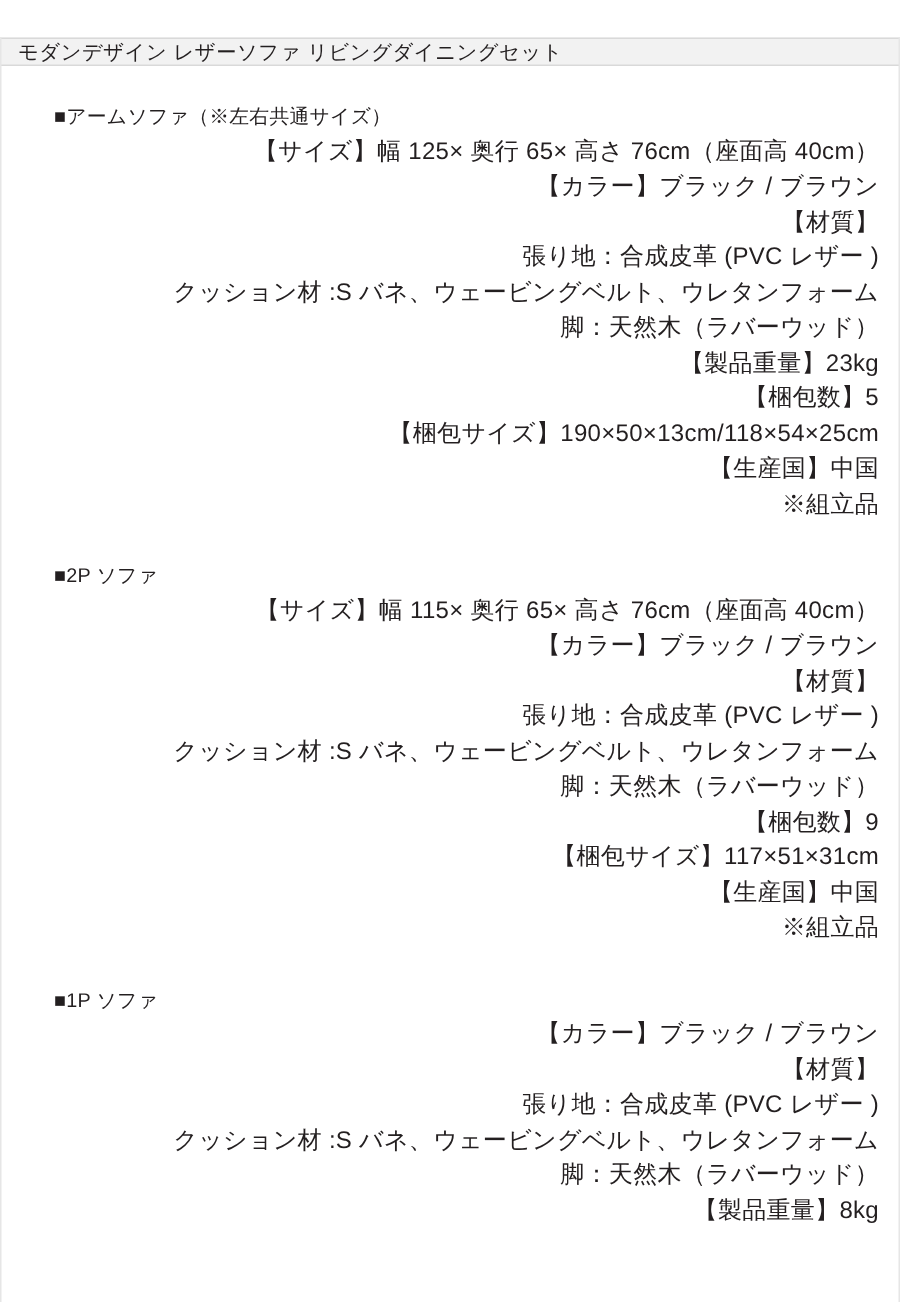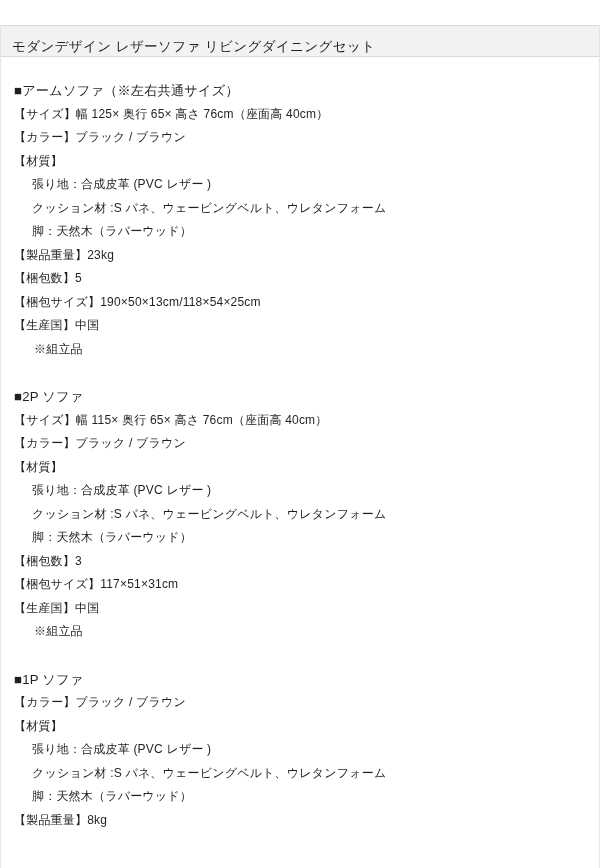--- a/index.html
+++ b/index.html
@@ -17,50 +17,52 @@
   .page {
     position: relative;
     width: 600px;
     height: 868px;
     box-sizing: border-box;
     background: #ffffff;
   }
   .header-bar {
     box-sizing: border-box;
     width: 600px;
-    height: 32px;
+    height: 19px;
     background: #f2f2f2;
     border-top: 1px solid #d9d9d9;
     border-bottom: 1px solid #d9d9d9;
     display: flex;
-    align-items: flex-end;
+    align-items: center;
     padding-left: 12px;
     margin-top: 25px;
   }
   .header-title {
     font-size: 13.5px;
     letter-spacing: 0.4px;
     color: #231f20;
     white-space: nowrap;
   }
   .content {
     box-sizing: border-box;
     padding: 22px 14px 0 14px;
   }
   .block {
     margin-bottom: 24px;
+    margin-left: 22px;
   }
   .block:last-child {
     margin-bottom: 0;
   }
   .line {
-    font-size: 12px;
+    font-size: 16px;
     line-height: 23.5px;
     letter-spacing: 0.2px;
     white-space: nowrap;
+    text-align: right;
   }
   .line.indent1 {
     padding-left: 18px;
   }
   .line.indent2 {
     padding-left: 20px;
   }
   .block-title {
     font-size: 13.2px;
     line-height: 23.5px;
@@ -104,21 +106,21 @@
         <div class="line indent2">※組立品</div>
       </div>
       <div class="block">
         <div class="block-title">■2P ソファ</div>
         <div class="line">【サイズ】幅 115× 奥行 65× 高さ 76cm（座面高 40cm）</div>
         <div class="line">【カラー】ブラック / ブラウン</div>
         <div class="line">【材質】</div>
         <div class="line indent1">張り地：合成皮革 (PVC レザー )</div>
         <div class="line indent1">クッション材 :S バネ、ウェービングベルト、ウレタンフォーム</div>
         <div class="line indent1">脚：天然木（ラバーウッド）</div>
-        <div class="line">【梱包数】3</div>
+        <div class="line">【梱包数】9</div>
         <div class="line">【梱包サイズ】117×51×31cm</div>
         <div class="line">【生産国】中国</div>
         <div class="line indent2">※組立品</div>
       </div>
       <div class="block">
         <div class="block-title">■1P ソファ</div>
         <div class="line">【カラー】ブラック / ブラウン</div>
         <div class="line">【材質】</div>
         <div class="line indent1">張り地：合成皮革 (PVC レザー )</div>
         <div class="line indent1">クッション材 :S バネ、ウェービングベルト、ウレタンフォーム</div>

